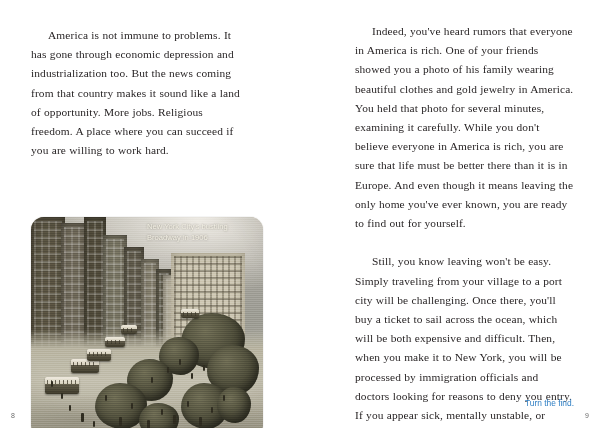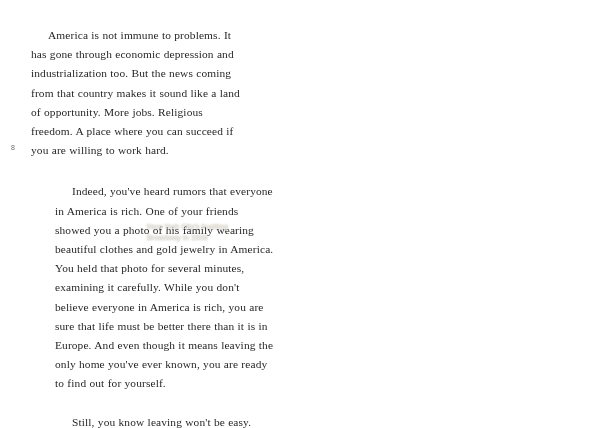--- a/index.html
+++ b/index.html
@@ -13,21 +13,20 @@
     position: relative;
     overflow: hidden;
     font-family: "Liberation Serif", serif;
     color: #231f20;
   }
 
   .spread {
     position: absolute;
     inset: 0;
     display: flex;
-    flex-direction: column;
   }
 
   .page {
     position: relative;
     width: 300px;
     height: 428px;
     background: #ffffff;
     box-sizing: border-box;
   }
 

